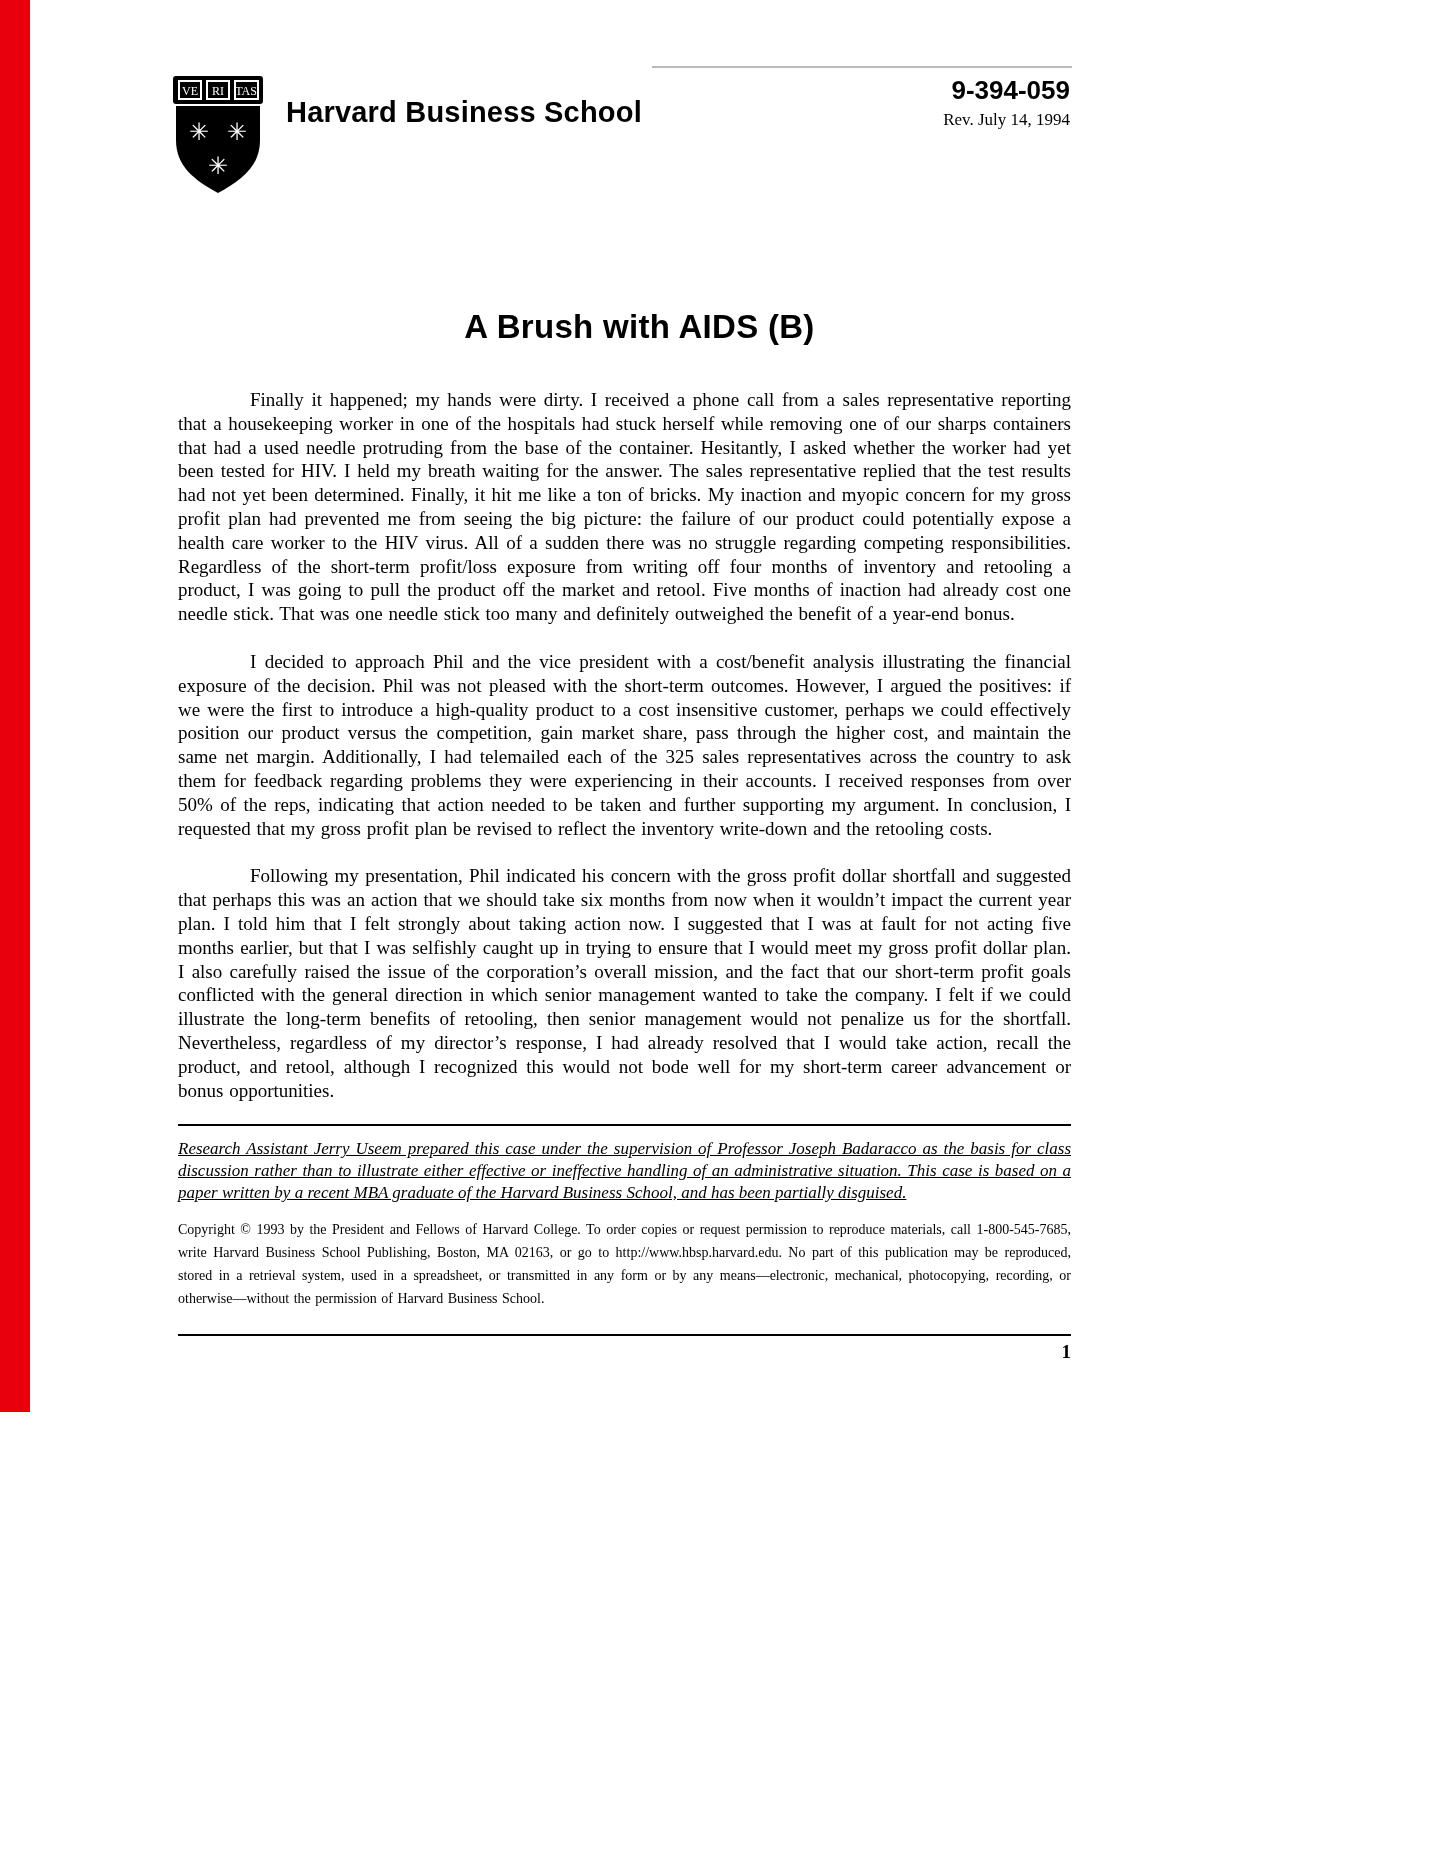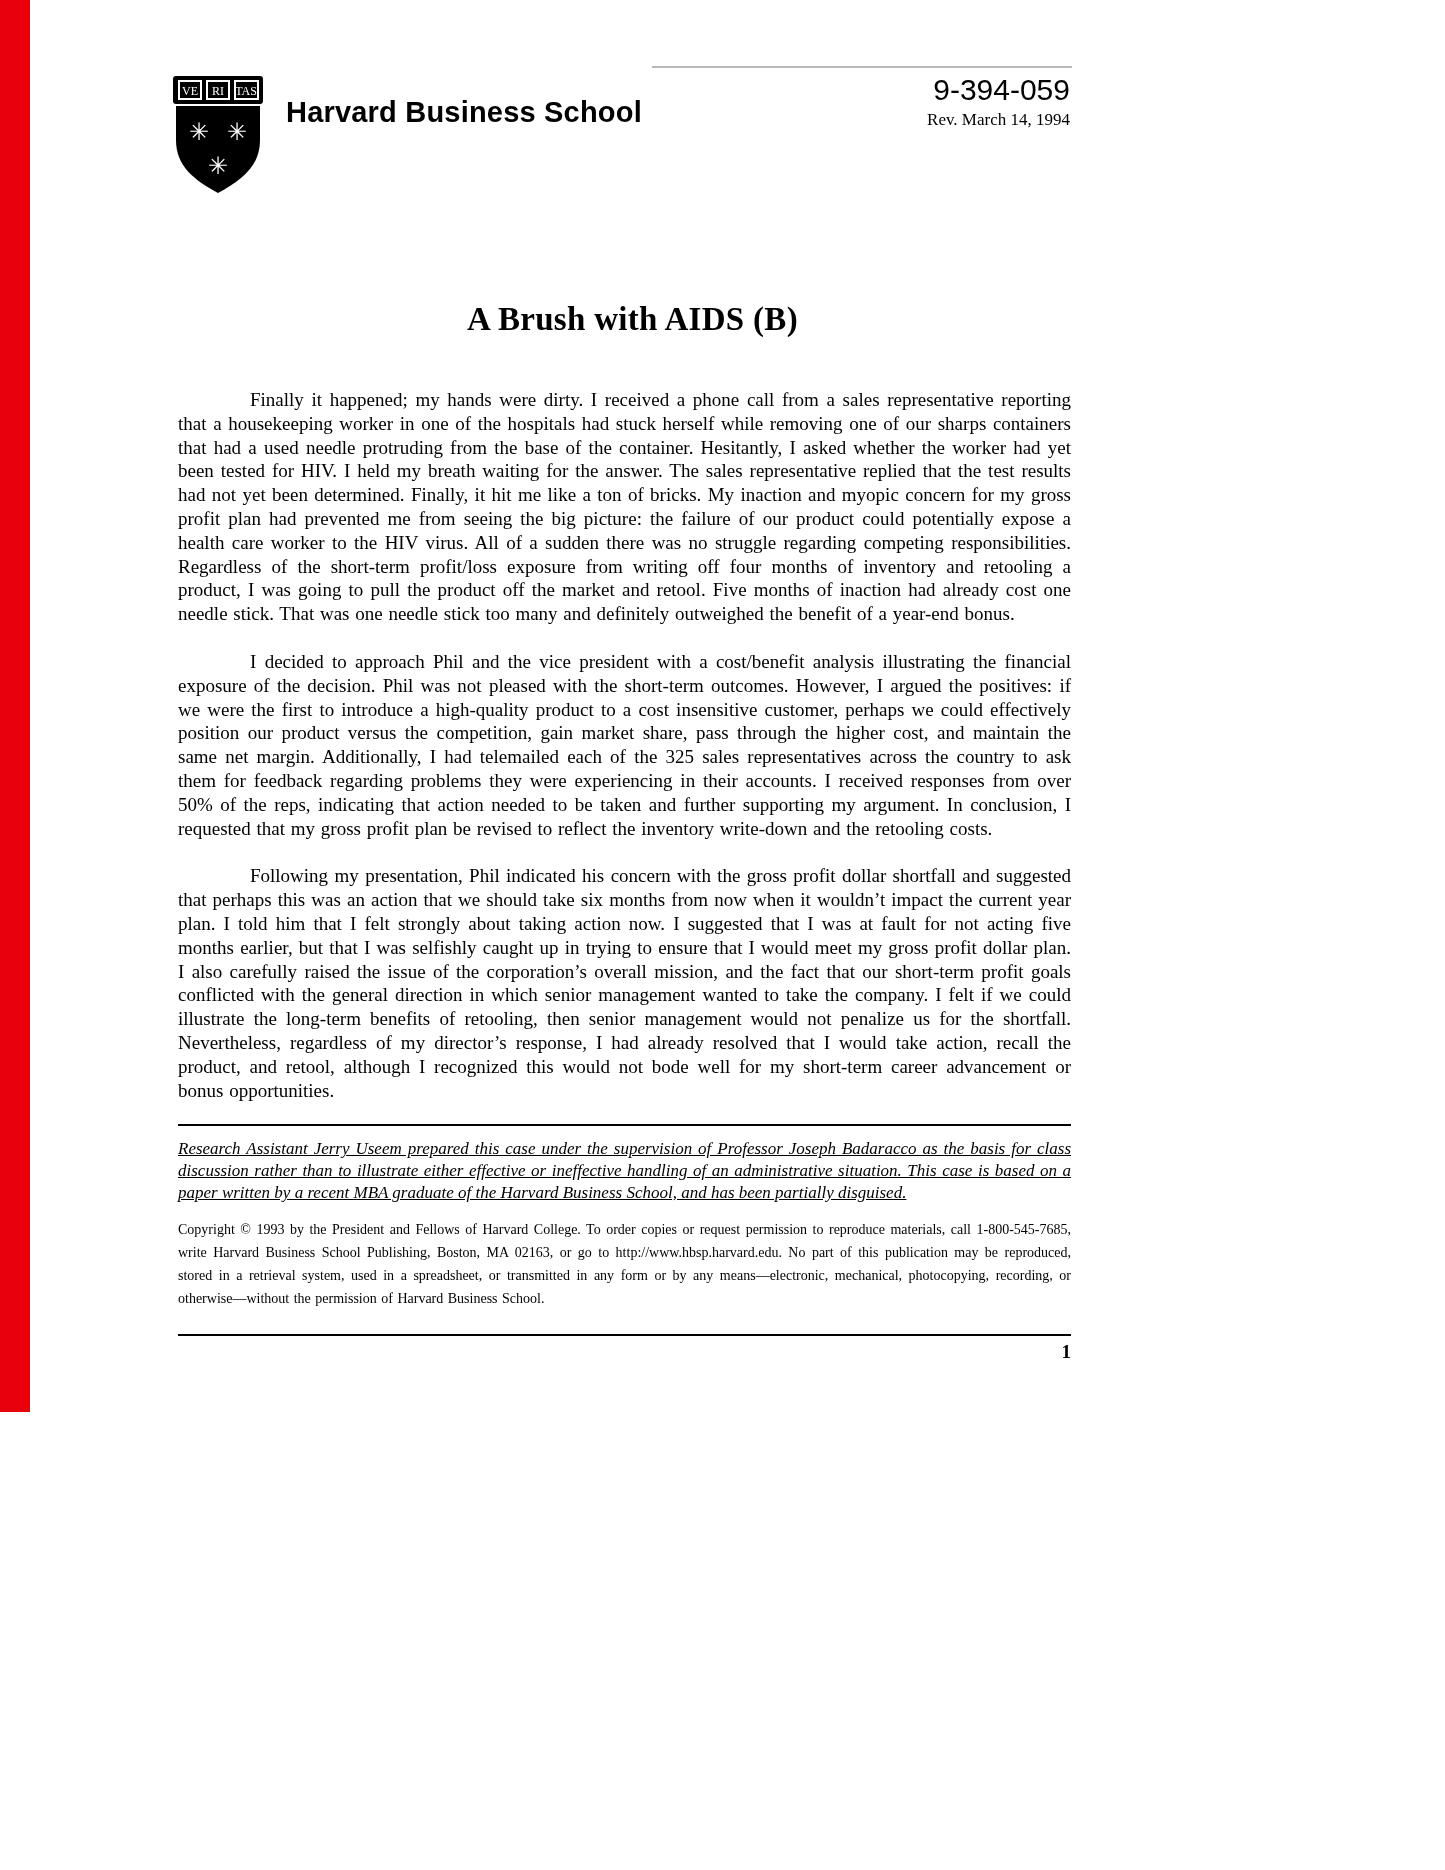--- a/index.html
+++ b/index.html
@@ -42,37 +42,37 @@
     letter-spacing: 0.2px;
     white-space: nowrap;
   }
   .header-right {
     position: absolute;
     right: 375px; top: 75px;
     text-align: right;
   }
   .case-number {
     font-family: "Liberation Sans", sans-serif;
-    font-weight: normal;
-    font-size: 30px;
+    font-weight: bold;
+    font-size: 26px;
     line-height: 30px;
     margin-left: 27px;
   }
   .revision {
     font-family: "Liberation Serif", serif;
     font-size: 17px;
     margin-top: 5px;
   }
   .title {
     position: absolute;
     left: 178px; top: 293px;
     width: 893px;
-    margin: 8px;
+    margin: 15px;
     text-align: center;
-    font-family: Liberation Serif, serif;
+    font-family: Liberation Sans, sans-serif;
     font-weight: bold;
     font-size: 33px;
     letter-spacing: 0.3px;
   }
   .content {
     position: absolute;
     left: 178px; top: 388px;
     width: 893px;
   }
   .para {
@@ -142,21 +142,21 @@
       <text x="27" y="66" text-anchor="middle" font-size="24" fill="#fff">✳</text>
       <text x="65" y="66" text-anchor="middle" font-size="24" fill="#fff">✳</text>
       <text x="46" y="100" text-anchor="middle" font-size="24" fill="#fff">✳</text>
     </svg>
   </div>
 
   <div class="school-name">Harvard Business School</div>
 
   <div class="header-right">
     <div class="case-number">9-394-059</div>
-    <div class="revision">Rev. March 14, 1994</div>
+    <div class="revision">Rev. July 14, 1994</div>
   </div>
 
   <h1 class="title">A Brush with AIDS (B)</h1>
 
   <div class="content">
     <p class="para">Finally it happened; my hands were dirty.  I received a phone call from a sales representative reporting that a housekeeping worker in one of the hospitals had stuck herself while removing one of our sharps containers that had a used needle protruding from the base of the container.  Hesitantly, I asked whether the worker had yet been tested for HIV.  I held my breath waiting for the answer.  The sales representative replied that the test results had not yet been determined.  Finally, it hit me like a ton of bricks.  My inaction and myopic concern for my gross profit plan had prevented me from seeing the big picture: the failure of our product could potentially expose a health care worker to the HIV virus.  All of a sudden there was no struggle regarding competing responsibilities.  Regardless of the short-term profit/loss exposure from writing off four months of inventory and retooling a product, I was going to pull the product off the market and retool.  Five months of inaction had already cost one needle stick.  That was one needle stick too many and definitely outweighed the benefit of a year-end bonus.</p>
     <p class="para">I decided to approach Phil and the vice president with a cost/benefit analysis illustrating the financial exposure of the decision.  Phil was not pleased with the short-term outcomes.  However, I argued the positives: if we were the first to introduce a high-quality product to a cost insensitive customer, perhaps we could effectively position our product versus the competition, gain market share, pass through the higher cost, and maintain the same net margin.  Additionally, I had telemailed each of the 325 sales representatives across the country to ask them for feedback regarding problems they were experiencing in their accounts.  I received responses from over 50% of the reps, indicating that action needed to be taken and further supporting my argument.  In conclusion, I requested that my gross profit plan be revised to reflect the inventory write-down and the retooling costs.</p>
     <p class="para">Following my presentation, Phil indicated his concern with the gross profit dollar shortfall and suggested that perhaps this was an action that we should take six months from now when it wouldn’t impact the current year plan.  I told him that I felt strongly about taking action now.  I suggested that I was at fault for not acting five months earlier, but that I was selfishly caught up in trying to ensure that I would meet my gross profit dollar plan.  I also carefully raised the issue of the corporation’s overall mission, and the fact that our short-term profit goals conflicted with the general direction in which senior management wanted to take the company.  I felt if we could illustrate the long-term benefits of retooling, then senior management would not penalize us for the shortfall.  Nevertheless, regardless of my director’s response, I had already resolved that I would take action, recall the product, and retool, although I recognized this would not bode well for my short-term career advancement or bonus opportunities.</p>
 
     <hr class="footnote-rule">

